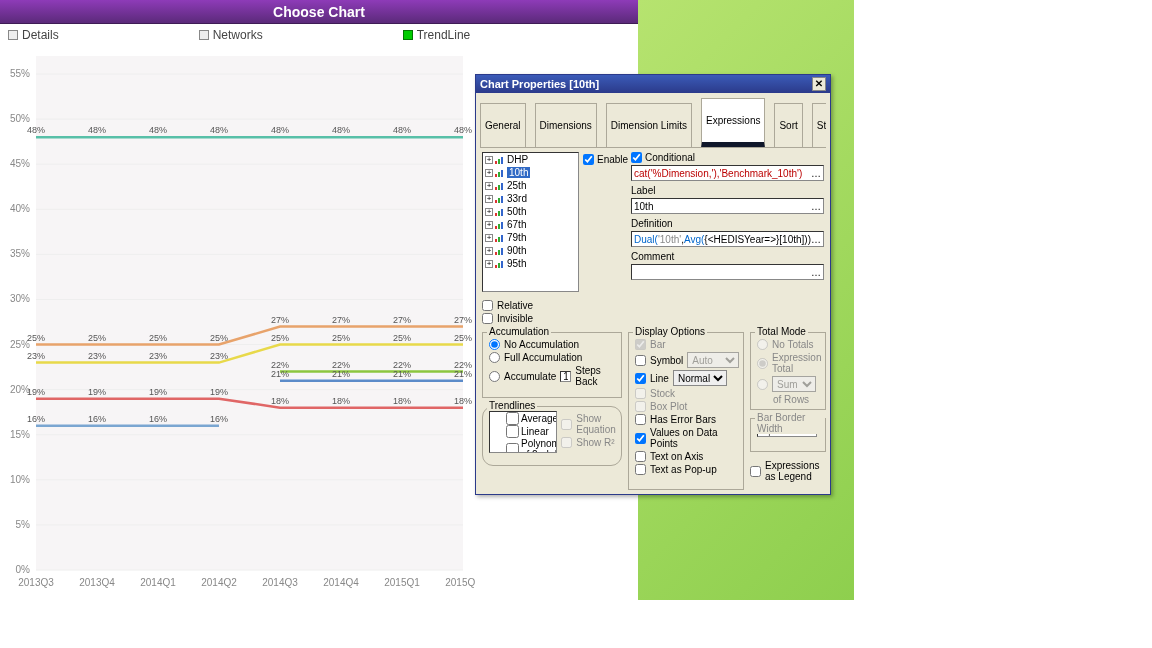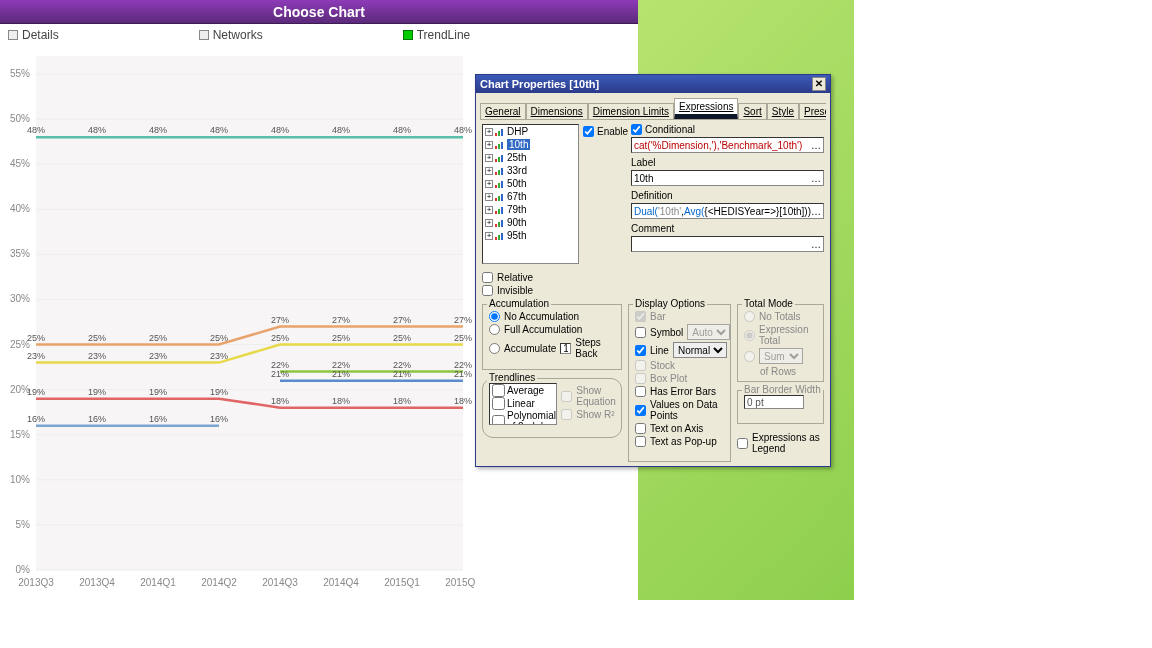--- a/index.html
+++ b/index.html
@@ -12,21 +12,21 @@
   .tab-box.active { background: #0c0; border-color: #070; }
   .chart-area { position: absolute; top: 46px; left: 0; width: 475px; height: 548px; }
   svg.chart { width: 475px; height: 548px; }
   .axis-text { font-size: 10px; fill: #888; }
   .data-label { font-size: 9px; fill: #555; text-anchor: middle; }
   .gridline { stroke: #eee; stroke-width: 1; }
   .dialog { position: absolute; top: 74px; left: 475px; width: 356px; background: #ece9d8; border: 1px solid #2b3a8a; font-size: 10px; color: #000; box-shadow: 2px 2px 4px rgba(0,0,0,0.3); }
   .dlg-title { background: linear-gradient(#3b5bb8, #2b3a8a); color: #fff; height: 18px; line-height: 18px; padding: 0 4px; display: flex; justify-content: space-between; align-items: center; font-size: 11px; font-weight: bold; }
   .dlg-close { width: 14px; height: 14px; background: #ece9d8; color: #000; text-align: center; line-height: 12px; border: 1px solid #888; font-size: 10px; cursor: pointer; }
   .dlg-tabs { display: flex; border-bottom: 1px solid #aca899; margin: 4px 4px 0; align-items: flex-end; overflow: hidden; }
-  .dlg-tab { padding: 2px 4px; border: 1px solid #aca899; border-bottom: none; background: #ece9d8; font-size: 10px; margin-right: 0px; cursor: pointer; white-space: nowrap; text-decoration: underline; }
+  .dlg-tab { padding: 16px 4px; border: 1px solid #aca899; border-bottom: none; background: #ece9d8; font-size: 10px; margin-right: 9px; cursor: pointer; white-space: nowrap; }
   .dlg-tab.active { background: #fff; font-weight: normal; position: relative; top: 1px; border-bottom: 6px solid #0f172a; }
   .dlg-body { padding: 4px 6px; }
   .expr-row { display: flex; gap: 4px; }
   .expr-list { width: 142px; height: 140px; background: #fff; border: 1px inset #888; overflow-y: scroll; font-size: 10px; }
   .expr-item { padding: 1px 2px; display: flex; align-items: center; gap: 2px; cursor: pointer; }
   .expr-item.selected span.lbl { background: #316ac5; color: #fff; padding: 0 2px; }
   .tree-icon { width: 8px; height: 8px; border: 1px solid #888; display: inline-flex; align-items: center; justify-content: center; font-size: 8px; line-height: 6px; flex-shrink: 0; }
   .chart-mini { width: 10px; height: 8px; display: inline-block; flex-shrink: 0; }
   .right-col { flex: 1; display: flex; flex-direction: column; gap: 2px; }
   .chk { display: flex; align-items: flex-start; gap: 3px; font-size: 10px; }
@@ -37,21 +37,21 @@
   .btn-row { display: flex; gap: 4px; margin-top: 4px; }
   .btn { height: 20px; width: 46px; border: 1px outset #ccc; background: #ece9d8; font-size: 10px; cursor: pointer; }
   .btn:disabled { color: #888; }
   .lower { display: flex; gap: 6px; margin-top: 6px; }
   .group-box { border: 1px solid #aca899; padding: 4px 4px 4px 6px; position: relative; font-size: 10px; }
   .group-box > .legend { position: absolute; top: -7px; left: 4px; background: #ece9d8; padding: 0 2px; }
   .radio, .chk2 { display: flex; align-items: center; gap: 4px; margin: 2px 0; font-size: 10px; }
   .radio input, .chk2 input { margin: 0; width: 11px; height: 11px; }
   .num-input { width: 30px; height: 14px; border: 1px inset #888; background: #fff; font-size: 10px; padding: 0 2px; }
   .trendline-box { width: 100px; height: 42px; background: #fff; border: 1px inset #888; overflow-y: scroll; font-size: 10px; }
-  .trendline-item { display: flex; align-items: center; gap: 2px; padding: 0 2px; }
+  .trendline-item { display: flex; align-items: center; gap: 2px; padding: 0 16px; }
   select.small { width: 54px; height: 16px; font-size: 10px; border: 1px solid #888; }
   .dlg-footer { display: flex; justify-content: flex-end; gap: 6px; padding: 6px; border-top: 1px solid #aca899; margin-top: 4px; background: #ece9d8; }
   .dlg-footer .btn { width: 56px; }
   .disabled-text { color: #888; }
 </style>
 </head>
 <body>
 
 <div class="bg-green"></div>
 <div class="banner">Choose Chart</div>
@@ -345,21 +345,21 @@
                 </label>
               <label class="chk2 disabled-text">
                   <input type="checkbox" disabled="" style="">
                   <span>Show R²</span>
                 </label>
             </div>
           </div>
         </div>
       </div>
 
-      <div style="width:103px;">
+      <div style="width:116px;">
         <div class="group-box" style="height:158px;">
           <div class="legend">Display Options</div>
           <label class="chk2 disabled-text">
               <input type="checkbox" checked="" disabled="" style="">
               <span>Bar</span>
             </label>
           <label class="chk2">
               <input type="checkbox" style="">
               <span>Symbol</span>
             <select class="small" disabled=""><option>Auto</option></select>

